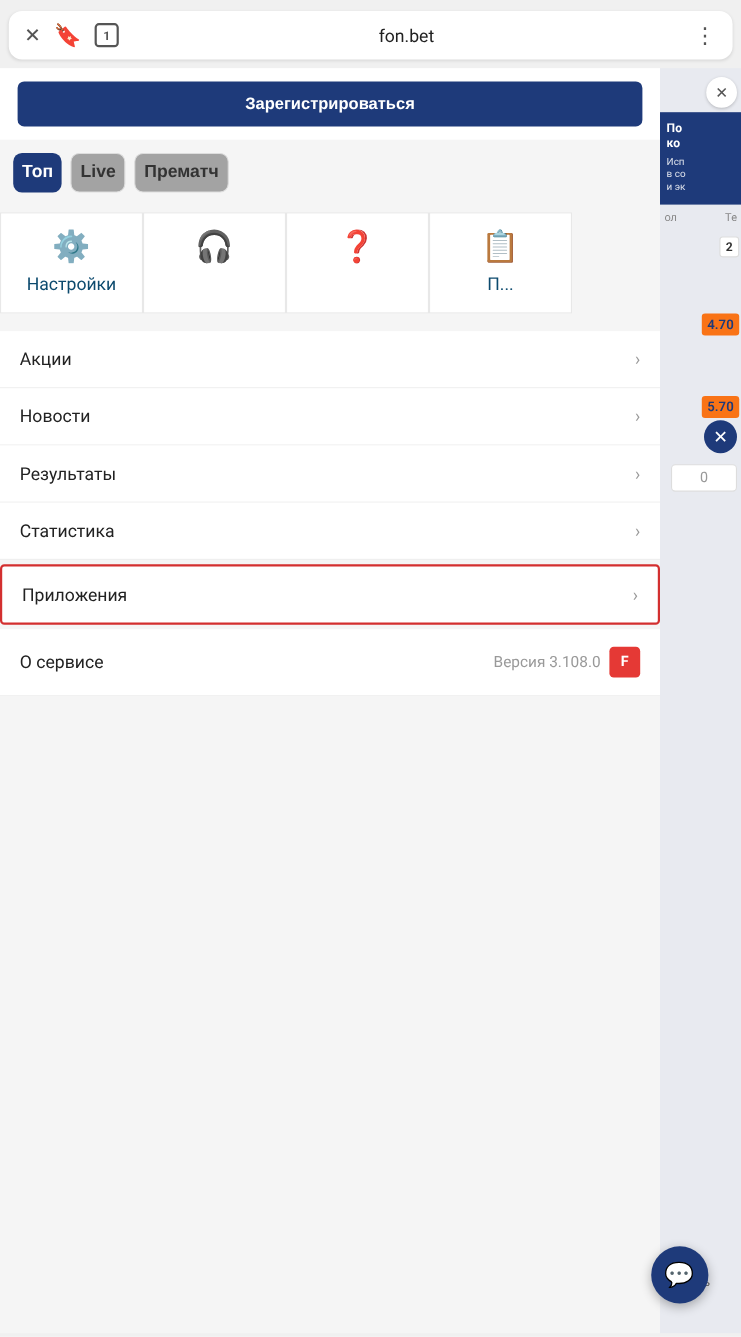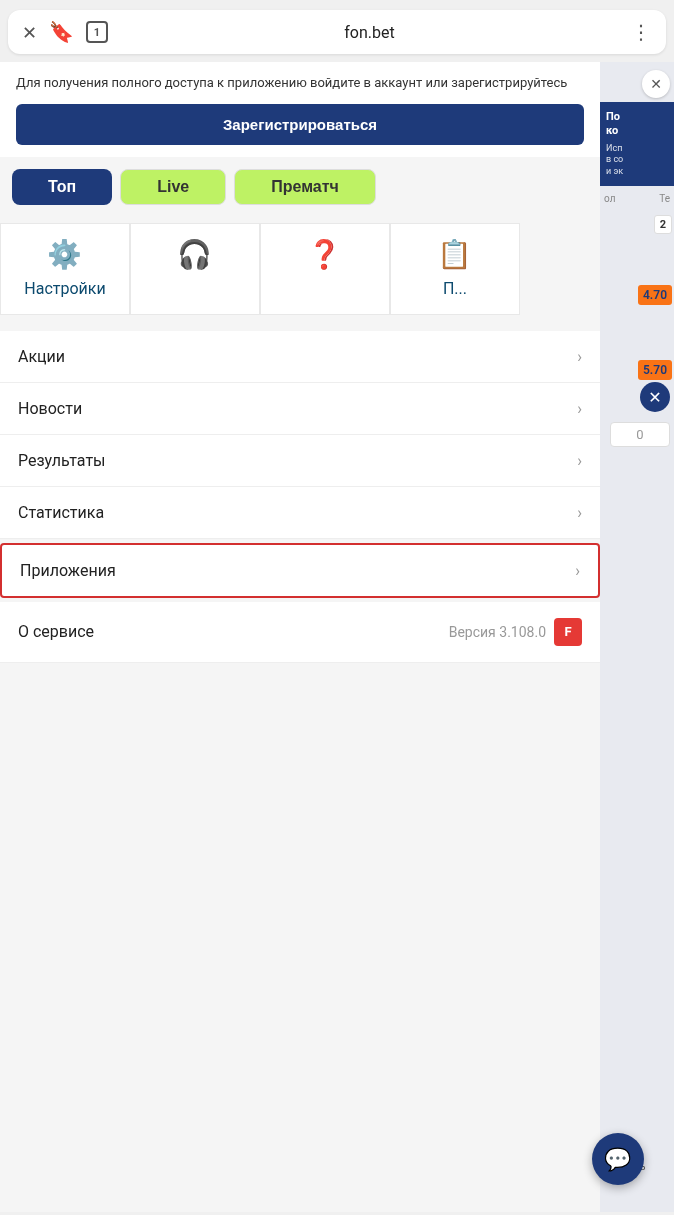--- a/index.html
+++ b/index.html
@@ -119,33 +119,33 @@
     }
 
     
     .tab-bar {
       display: flex;
       gap: 8px;
       padding: 10px 12px;
       background: #f5f5f5;
     }
     .tab-item {
-      padding: 8px 36px;
+      padding: 8px 8px;
       border-radius: 8px;
       font-size: 16px;
       font-weight: 600;
       cursor: pointer;
       border: none;
     }
     .tab-item.active {
       background: #1e3a7a;
       color: #fff;
     }
     .tab-item.inactive {
-      background: #bef264;
+      background: #a3a3a3;
       color: #333;
       border: 1px solid #ddd;
     }
 
     
     .service-icons {
       display: flex;
       gap: 0;
       padding: 8px 0;
       background: #f5f5f5;
@@ -355,21 +355,20 @@
   </div>
   <span class="browser-url">fon.bet</span>
   <span class="browser-menu-icon">⋮</span>
 </div>
 
 <div class="main-layout">
 
   <div class="left-panel">
 
     <div class="auth-banner">
-      <p class="auth-banner-text">Для получения полного доступа к приложению войдите в аккаунт или зарегистрируйтесь</p>
       <div class="auth-buttons">
         <button class="btn-register">Зарегистрироваться</button>
       </div>
     </div>
 
     <div class="tab-bar">
       <button class="tab-item active">Топ</button>
       <button class="tab-item inactive">Live</button>
       <button class="tab-item inactive">Прематч</button>
     </div>

